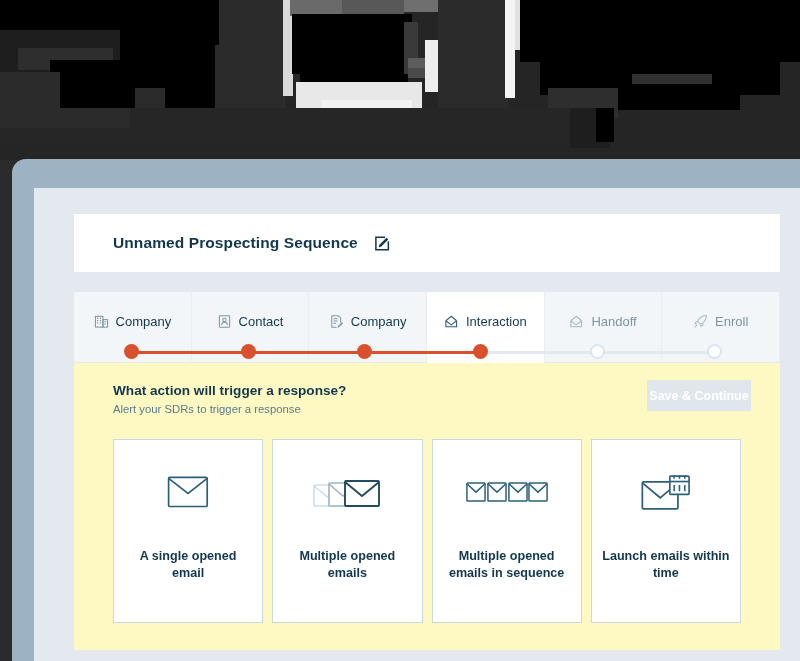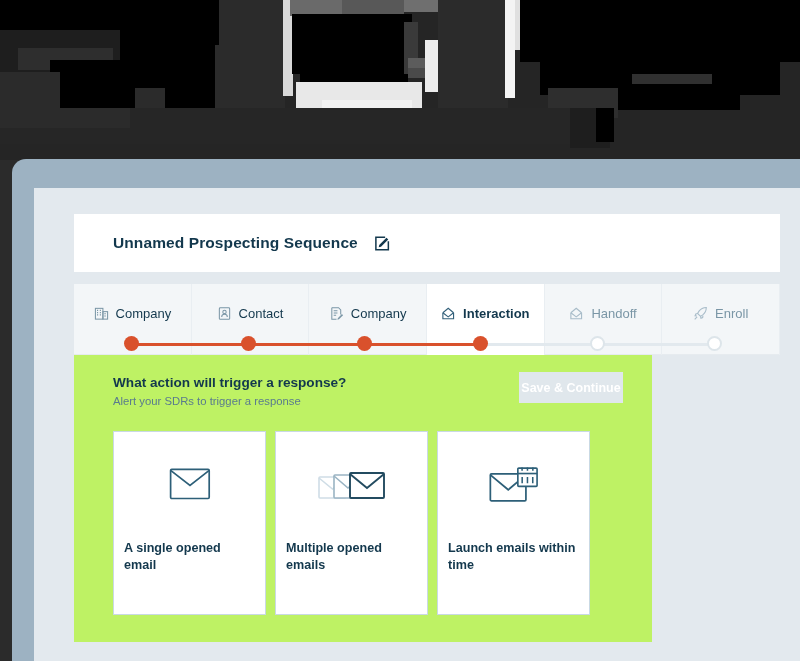--- a/index.html
+++ b/index.html
@@ -70,24 +70,24 @@
     margin-left: 16px;
     width: 17px; height: 17px;
     display: block;
     cursor: pointer;
   }
 
   
   .main-card {
     position: absolute;
     left: 40px;
-    top: 96px;
-    width: 578px;
+    top: 104px;
+    width: 706px;
     height: 358px;
-    background: #bef264;
+    background: #fef9c3;
   }
 
   
   .stepper {
     position: relative;
     width: 706px;
     height: 71px;
     background: #f3f6f8;
     display: flex;
     border-bottom: 1px solid #e6ebef;
@@ -113,21 +113,21 @@
     height: 20px;
   }
   .step-ico { display: block; width: 15px; height: 15px; flex: none; }
   .step-label {
     font-size: 13px;
     color: #7a96a6;
     white-space: nowrap;
   }
   .step.done .step-label,
   .step.active .step-label { color: #13384d; }
-  .step.active .step-label { font-weight: bold; }
+  .step.active .step-label { font-weight: normal; }
 
   
   .track {
     position: absolute;
     left: 0;
     top: 58px;
     width: 706px;
     height: 4px;
   }
   .track-line-done {
@@ -204,20 +204,21 @@
   .opt-ico-wrap {
     height: 108px;
     display: flex;
     align-items: center;
     justify-content: center;
   }
   .opt-label {
     font-size: 12.6px;
     font-weight: bold;
     color: #13384d;
+    text-align: center;
     line-height: 17px;
     padding: 0 10px;
   }
 </style>
 </head>
 <body>
 
 <div class="top-art">
   <div class="blk" style="left:0;top:0;width:220px;height:60px;background:#000;"></div>
   <div class="blk" style="left:0;top:30px;width:120px;height:50px;background:#1e1e1e;"></div>
@@ -399,20 +400,45 @@
                   <g stroke="#234b60" stroke-width="1.9" fill="#ffffff">
                     <rect x="32" y="3" width="34" height="25" rx="1"></rect>
                     <path d="M32 4 49 18 66 4"></path>
                   </g>
                 </svg>
               </span>
             </div>
             <div class="opt-label">Multiple opened emails</div>
           </div>
 
+          <div class="opt-card">
+            <div class="opt-ico-wrap">
+              <span>
+                <svg viewBox="0 0 86 22" width="84" height="21" fill="none" stroke="#2d5f78" stroke-width="1.55">
+                  <g>
+                    <rect x="1" y="1" width="19" height="19" rx=".8"></rect>
+                    <path d="M1 1.8 10.5 10.6 20 1.8"></path>
+                  </g>
+                  <g transform="translate(22,0)">
+                    <rect x="1" y="1" width="19" height="19" rx=".8"></rect>
+                    <path d="M1 1.8 10.5 10.6 20 1.8"></path>
+                  </g>
+                  <g transform="translate(44,0)">
+                    <rect x="1" y="1" width="19" height="19" rx=".8"></rect>
+                    <path d="M1 1.8 10.5 10.6 20 1.8"></path>
+                  </g>
+                  <g transform="translate(65,0)">
+                    <rect x="1" y="1" width="19" height="19" rx=".8"></rect>
+                    <path d="M1 1.8 10.5 10.6 20 1.8"></path>
+                  </g>
+                </svg>
+              </span>
+            </div>
+            <div class="opt-label">Multiple opened emails in sequence</div>
+          </div>
 
           <div class="opt-card">
             <div class="opt-ico-wrap">
               <span>
                 <svg viewBox="0 0 52 38" width="50" height="37" fill="none">
                   <g stroke="#2d5f78" stroke-width="1.8" fill="#ffffff">
                     <rect x="1.4" y="8" width="37" height="28" rx="1.2"></rect>
                     <path d="M1.4 9 20 24.5 38.4 9"></path>
                   </g>
                   <g fill="#ffffff" stroke="#2d5f78" stroke-width="1.7">

